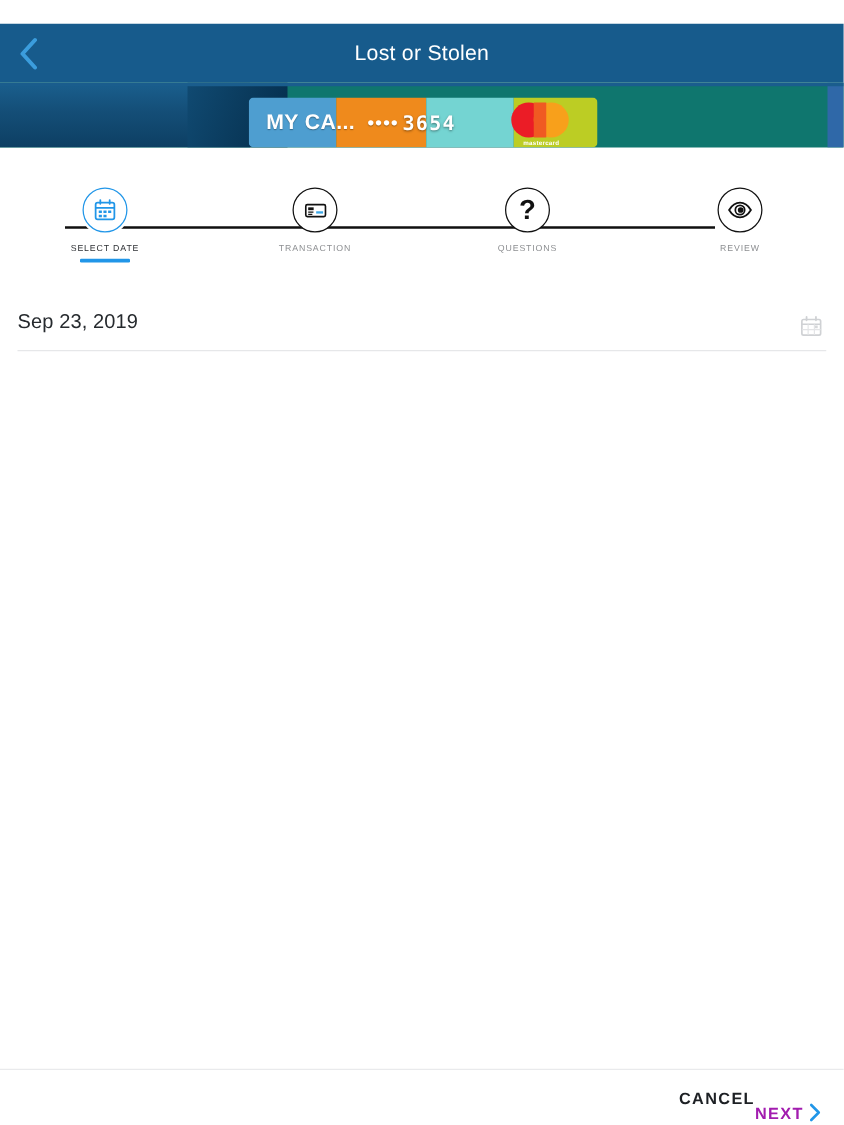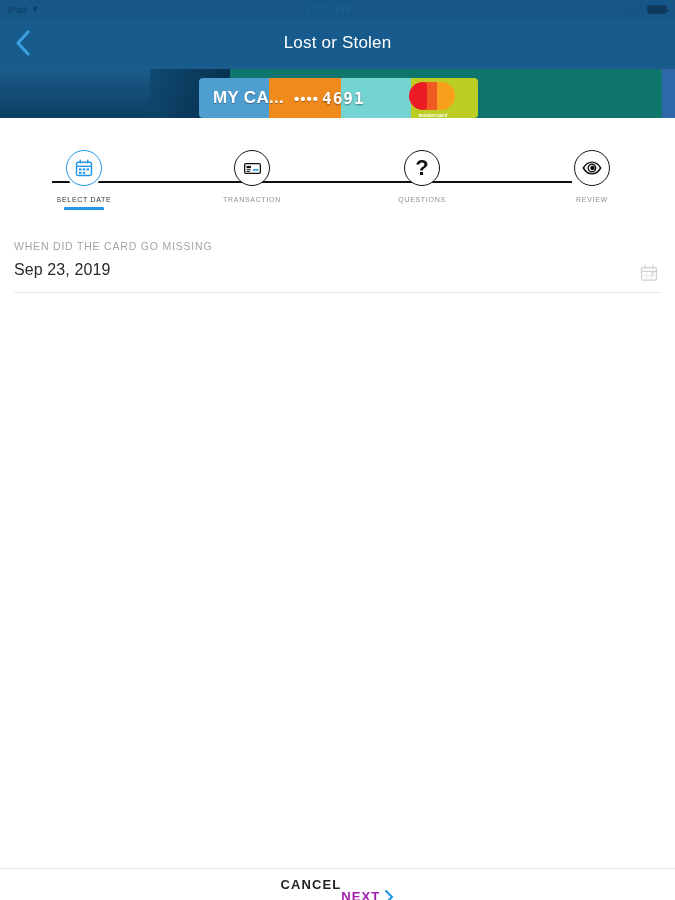--- a/index.html
+++ b/index.html
@@ -275,26 +275,26 @@
     width: 24px; height: 24px;
     display: flex; align-items: center; justify-content: center;
     margin-bottom: -2px;
     cursor: pointer;
   }
 
   
   .footer {
     position: absolute;
     bottom: 0; left: 0;
-    width: 675px; height: 32px;
+    width: 675px; height: 45px;
     background: #ffffff;
     border-top: 1px solid #e9eaec;
     display: flex;
     align-items: center;
-    justify-content: center;
+    justify-content: flex-end;
     padding: 0 18px;
   }
   .btn-cancel {
     font-size: 13px;
     font-weight: 700;
     letter-spacing: 1.1px;
     color: #1d2024;
     cursor: pointer;
     background: none; border: none;
     font-family: "Liberation Sans", sans-serif;
@@ -311,34 +311,20 @@
     background: none; border: none;
     font-family: "Liberation Sans", sans-serif;
     margin-top: 24px;
   }
 </style>
 </head>
 <body>
 
 <div id="app">
 
-  <div class="statusbar">
-    <div class="sb-left">
-      <span>iPad</span>
-      <span class="wifi-glyph">▼</span>
-    </div>
-    <div class="sb-center">12:20 PM</div>
-    <div class="sb-right">
-      <span class="bt-glyph">ᛏ</span>
-      <span class="batt-pct">78%</span>
-      <span class="batt-body">
-          <span class="batt-cap"></span>
-        </span>
-    </div>
-  </div>
 
   <div class="navbar">
     <div class="nav-title">Lost or Stolen</div>
     <div class="back-btn">
       <svg width="16" height="26" viewBox="0 0 16 26">
         <path d="M13 2 L3 13 L13 24" fill="none" stroke="#3b9ddd" stroke-width="3.2" stroke-linecap="round" stroke-linejoin="round"></path>
       </svg>
     </div>
   </div>
 
@@ -351,21 +337,21 @@
     <div class="card-tile">
       <div class="cb cb-1"></div>
       <div class="cb cb-2"></div>
       <div class="cb cb-3"></div>
       <div class="cb cb-4"></div>
     </div>
 
     <div class="card-label">
       <span class="card-name">MY CA...</span>
       <span class="card-mask">••••</span>
-      <span class="card-digits">4691</span>
+      <span class="card-digits">3654</span>
     </div>
 
     <div class="mc-mark">
       <div class="mc-circles">
         <span class="mc-c mc-red"></span>
         <span class="mc-c mc-yel"></span>
         <span class="mc-overlap"></span>
       </div>
       <div class="mc-text">mastercard</div>
     </div>
@@ -418,21 +404,20 @@
           <path d="M2.5 12 C5.5 7 9 5.6 12 5.6 C15 5.6 18.5 7 21.5 12 C18.5 17 15 18.4 12 18.4 C9 18.4 5.5 17 2.5 12 Z" fill="none" stroke="#111" stroke-width="1.6"></path>
           <circle cx="12" cy="12" r="4.1" fill="none" stroke="#111" stroke-width="1.5"></circle>
           <circle cx="12.6" cy="12" r="2.5" fill="#111"></circle>
         </svg>
       </div>
       <div class="step-label">REVIEW</div>
     </div>
   </div>
 
   <div class="form-row">
-    <div class="field-label">WHEN DID THE CARD GO MISSING</div>
     <div class="field-line">
       <span class="field-value">Sep 23, 2019</span>
       <span class="cal-btn">
         <svg width="20" height="20" viewBox="0 0 24 24">
           <rect x="3" y="5.5" width="18" height="15" rx="1.6" fill="none" stroke="#cfd1d4" stroke-width="1.6"></rect>
           <path d="M3 10 H21" stroke="#cfd1d4" stroke-width="1.5"></path>
           <path d="M7.5 3 V6.3" stroke="#cfd1d4" stroke-width="1.7" stroke-linecap="round"></path>
           <path d="M16.5 3 V6.3" stroke="#cfd1d4" stroke-width="1.7" stroke-linecap="round"></path>
           <path d="M9 10 V20.5" stroke="#e3e4e6" stroke-width="1.1"></path>
           <path d="M15 10 V20.5" stroke="#e3e4e6" stroke-width="1.1"></path>

